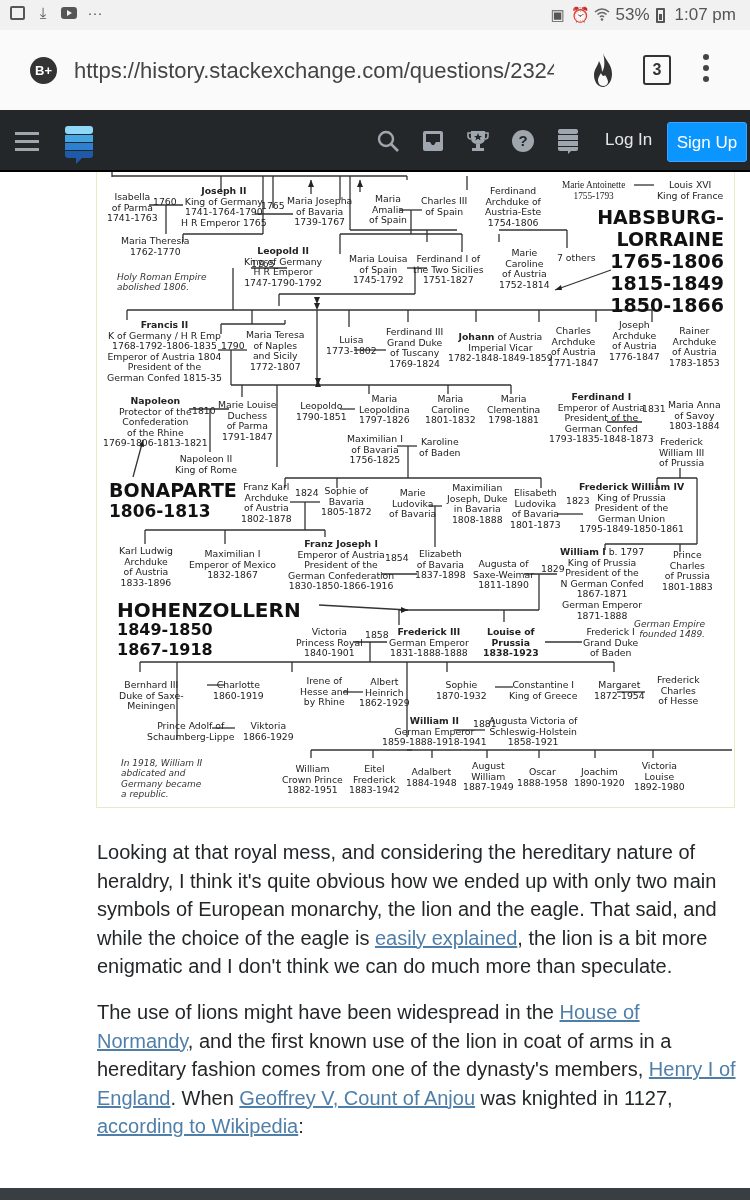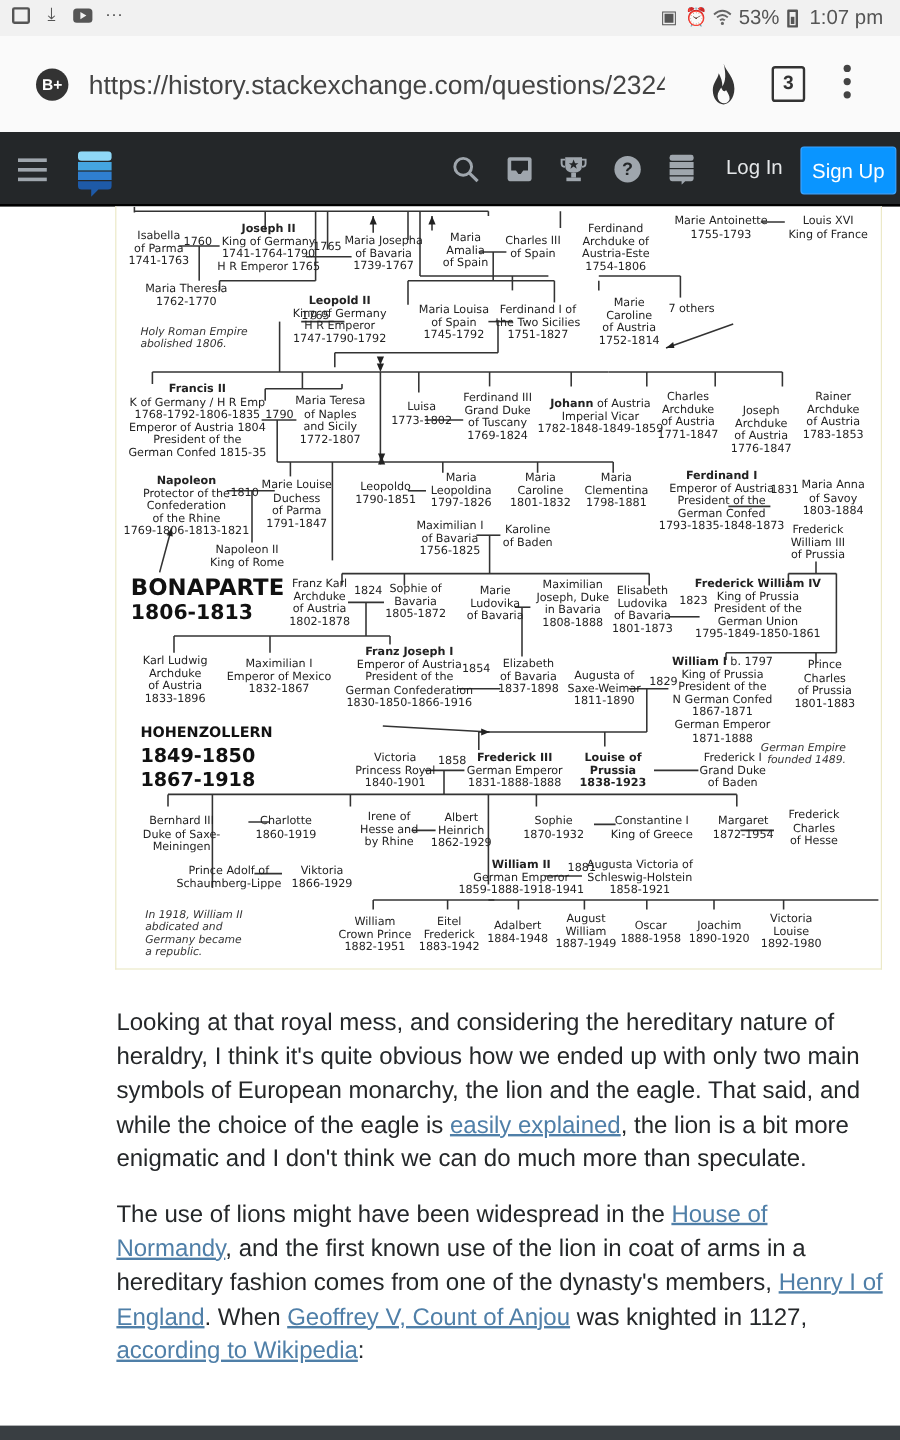--- a/index.html
+++ b/index.html
@@ -307,26 +307,33 @@
       <path d="M220 132 l-3 -7 h6 z"></path>
       <path d="M220 138 l-3 -7 h6 z"></path>
       <path d="M221 213 l-3 -7 h6 z"></path>
       <path d="M221 208 l-3 7 h6 z"></path>
       <path d="M458 118 l6 -5 l1 5 z"></path>
       <path d="M46 268 l-4 6 l5 1 z"></path>
       <path d="M311 438 l-7 -3 l0 6 z"></path>
     </g>
   </svg>
 
+  <div class="big" style="left:497px;top:34px;font-size:19px;line-height:22px;text-align:right;width:130px;">
+    <div style="font-size:19px;">HABSBURG-</div>
+    <div>LORRAINE</div>
+    <div>1765-1806</div>
+    <div>1815-1849</div>
+    <div>1850-1866</div>
+  </div>
   <div class="big" style="left:12px;top:308px;line-height:21px;">
     <div style="font-size:19px;">BONAPARTE</div>
     <div style="font-size:17px;">1806-1813</div>
   </div>
   <div class="big" style="left:20px;top:428px;line-height:20px;">
-    <div style="font-size:12px;">HOHENZOLLERN</div>
+    <div style="font-size:20px;">HOHENZOLLERN</div>
     <div style="font-size:16px;">1849-1850</div>
     <div style="font-size:16px;">1867-1918</div>
   </div>
 
   <div class="note" style="left:20px;top:100px;">
       <div>Holy Roman Empire</div>
       <div>abolished 1806.</div>
     </div>
   <div class="note" style="left:537px;top:447px;text-align:right;">
       <div>German Empire</div>
@@ -380,21 +387,21 @@
   <div class="n" style="left:324px;top:24px;">
       <div>Charles III</div>
       <div>of Spain</div>
     </div>
   <div class="n" style="left:388px;top:14px;">
       <div>Ferdinand</div>
       <div>Archduke of</div>
       <div>Austria-Este</div>
       <div>1754-1806</div>
     </div>
-  <div class="n" style="left:465px;top:8px;">
+  <div class="n" style="left:465px;top:8px;font-family:Liberation Serif, serif;">
       <div>Marie Antoinette</div>
       <div>1755-1793</div>
     </div>
   <div class="n" style="left:560px;top:8px;">
       <div>Louis XVI</div>
       <div>King of France</div>
     </div>
   <div class="n" style="left:147px;top:74px;">
       <div><b>Leopold II</b></div>
       <div>King of Germany</div>
@@ -449,21 +456,21 @@
       <div><b>Johann</b><span> of Austria</span></div>
       <div>Imperial Vicar</div>
       <div>1782-1848-1849-1859</div>
     </div>
   <div class="n" style="left:451px;top:154px;">
       <div>Charles</div>
       <div>Archduke</div>
       <div>of Austria</div>
       <div>1771-1847</div>
     </div>
-  <div class="n" style="left:512px;top:166px;">
+  <div class="n" style="left:512px;top:148px;">
       <div>Joseph</div>
       <div>Archduke</div>
       <div>of Austria</div>
       <div>1776-1847</div>
     </div>
   <div class="n" style="left:572px;top:154px;">
       <div>Rainer</div>
       <div>Archduke</div>
       <div>of Austria</div>
       <div>1783-1853</div>

